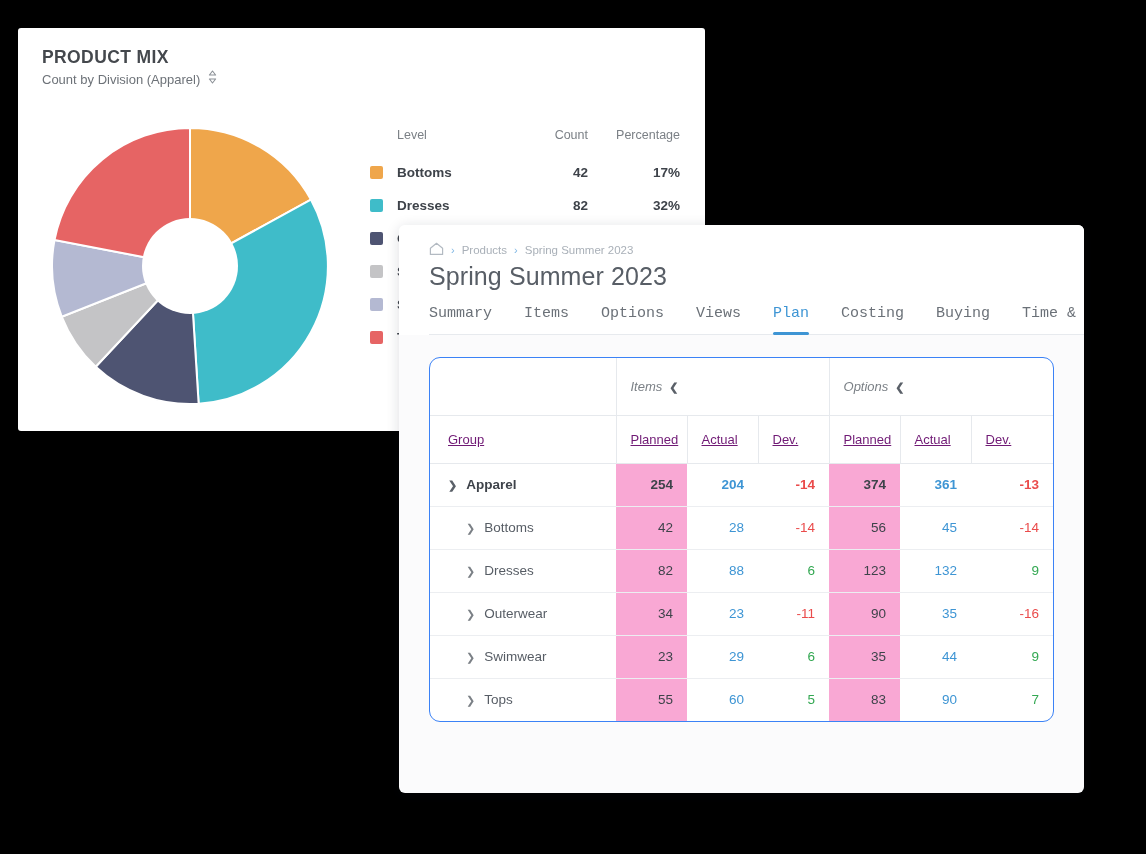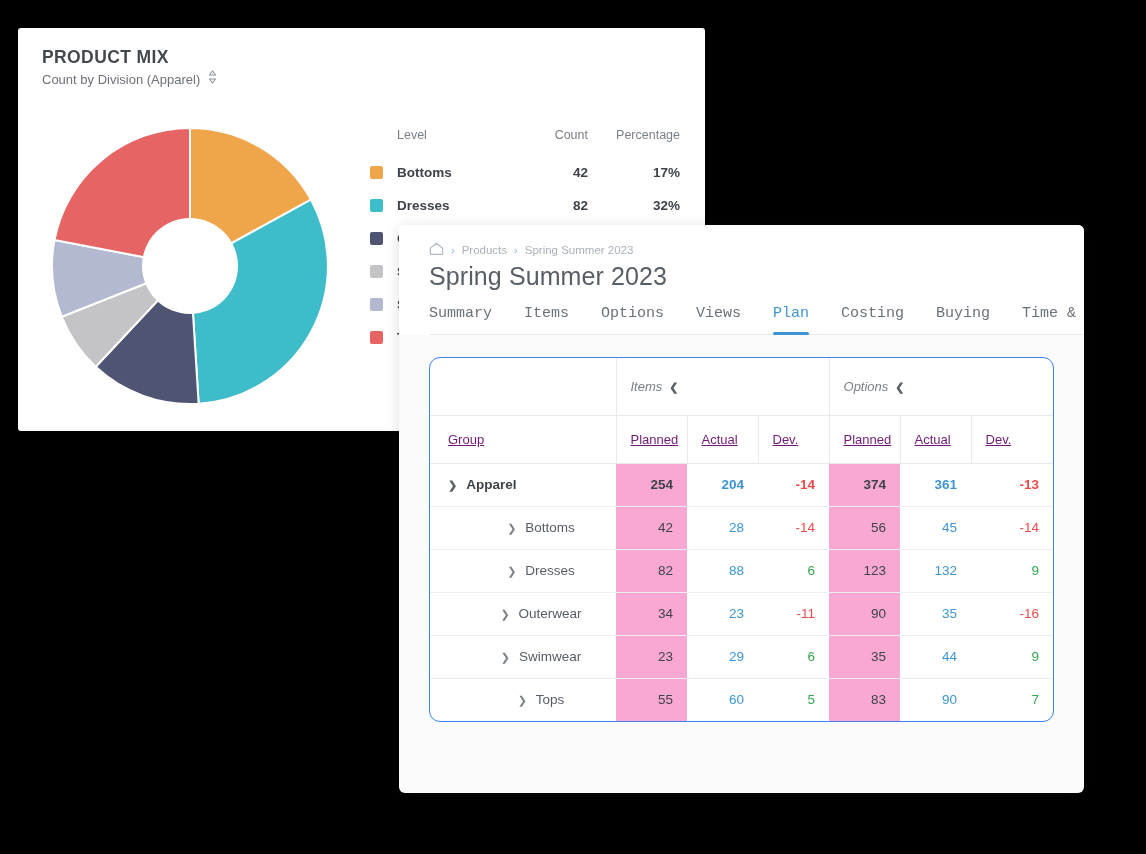--- a/index.html
+++ b/index.html
@@ -106,21 +106,21 @@
     font-size: 13px; color: #701a75;
     border-bottom: 1px solid #e6e9ed;
     text-decoration: underline;
   }
   .col-head td.grp { padding-left: 18px; }
   .col-head td.num { padding-right: 14px; text-align: left; border-left: 1px solid #e6e9ed; padding-left: 14px; }
   tbody tr td { height: 43px; vertical-align: middle; font-size: 13.5px; border-bottom: 1px solid #eceef1; }
   tbody tr:last-child td { border-bottom: none; }
   td.label { padding-left: 18px; color: #575d65; }
   td.label.parent { font-weight: bold; color: #3e434a; }
-  td.label.child { padding-left: 36px; text-align: center; }
+  td.label.child { padding-left: 36px; }
   td.val { text-align: right; padding-right: 14px; }
   td.planned { background: #f9a8d4; color: #3e434a; font-weight: normal; }
   tbody tr.parent-row td.planned { font-weight: bold; }
   td.actual { color: #3e95d4; }
   tbody tr.parent-row td.actual { font-weight: bold; }
   td.dev.neg { color: #ea4b4b; }
   td.dev.pos { color: #33a852; }
   tbody tr.parent-row td.dev { font-weight: bold; }
   .row-chev { display: inline-block; color: #7b8086; font-size: 11px; margin-right: 9px; }
   .row-chev.down { color: #5a6068; }

